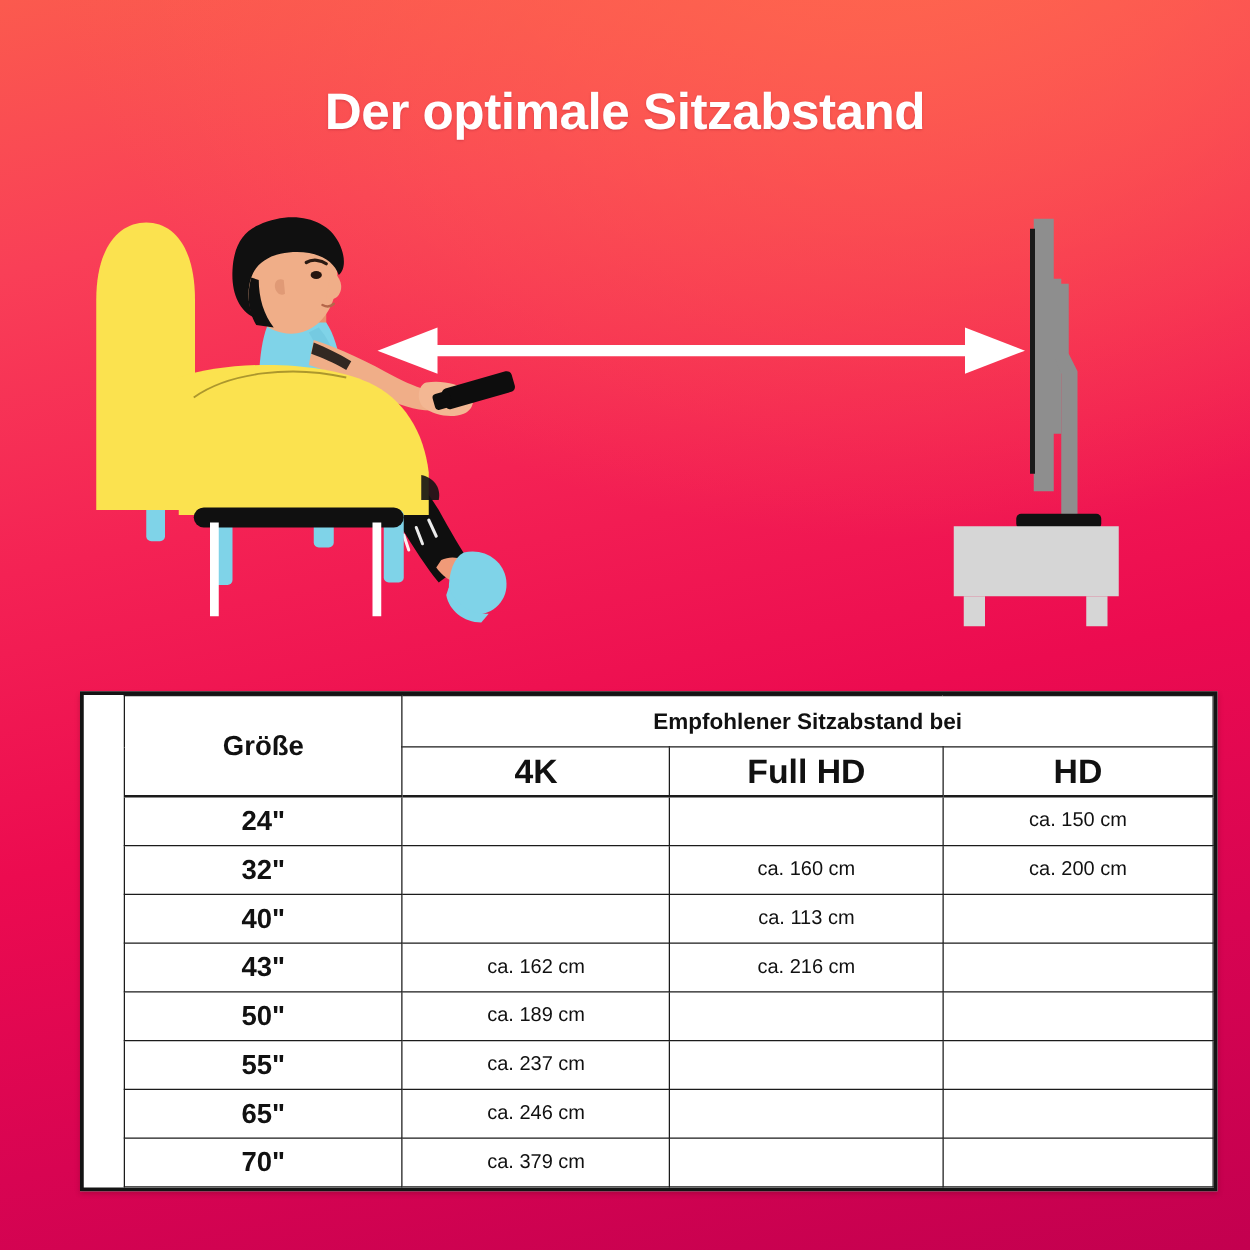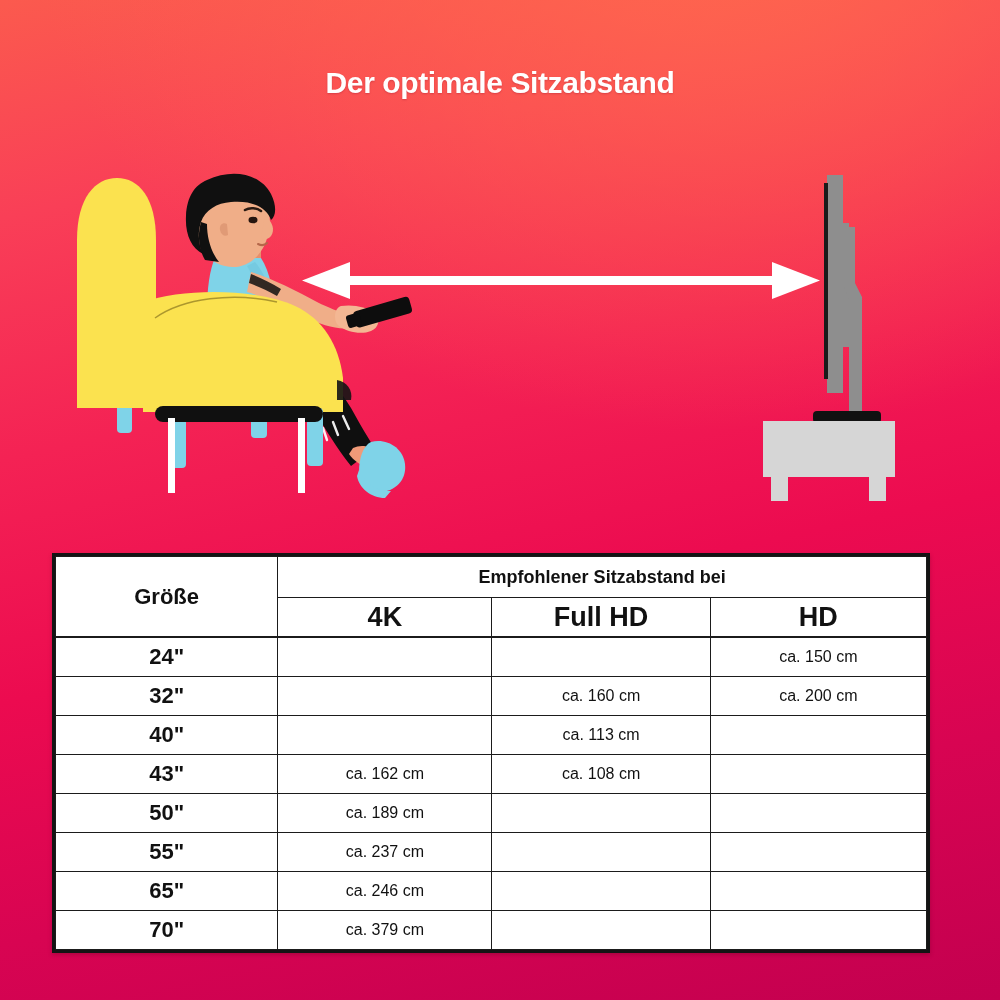--- a/index.html
+++ b/index.html
@@ -26,21 +26,21 @@
   }
 
   
   .title {
     position: absolute;
     top: 66px;
     left: 0;
     width: 1000px;
     text-align: center;
     color: #ffffff;
-    font-size: 30px;
+    font-size: 41px;
     font-weight: bold;
     letter-spacing: -0.4px;
     text-shadow: 0 1px 2px rgba(120,0,35,0.25);
   }
 
   
   .stage {
     position: absolute;
     left: 0;
     top: 150px;
@@ -53,26 +53,27 @@
     position: absolute;
     left: 296px;
     top: 108px;
     width: 530px;
     height: 46px;
   }
 
   
   .table-wrap {
     position: absolute;
-    left: 52px;
+    left: 64px;
     top: 553px;
     width: 872px;
     border: 3px solid #141414;
     background: #ffffff;
     box-shadow: 0 2px 4px rgba(90,0,30,0.30);
+    padding-left: 32px;
   }
   table.dist {
     border-collapse: collapse;
     width: 100%;
     table-layout: fixed;
     background: #ffffff;
   }
   table.dist td, table.dist th {
     border: 1px solid #1b1b1b;
     text-align: center;
@@ -280,21 +281,21 @@
         </tr>
         <tr>
           <td class="row-size">40"</td>
           <td class="row-val"></td>
           <td class="row-val">ca. 113 cm</td>
           <td class="row-val"></td>
         </tr>
         <tr>
           <td class="row-size">43"</td>
           <td class="row-val">ca. 162 cm</td>
-          <td class="row-val">ca. 108 cm</td>
+          <td class="row-val">ca. 216 cm</td>
           <td class="row-val"></td>
         </tr>
         <tr>
           <td class="row-size">50"</td>
           <td class="row-val">ca. 189 cm</td>
           <td class="row-val"></td>
           <td class="row-val"></td>
         </tr>
         <tr>
           <td class="row-size">55"</td>

